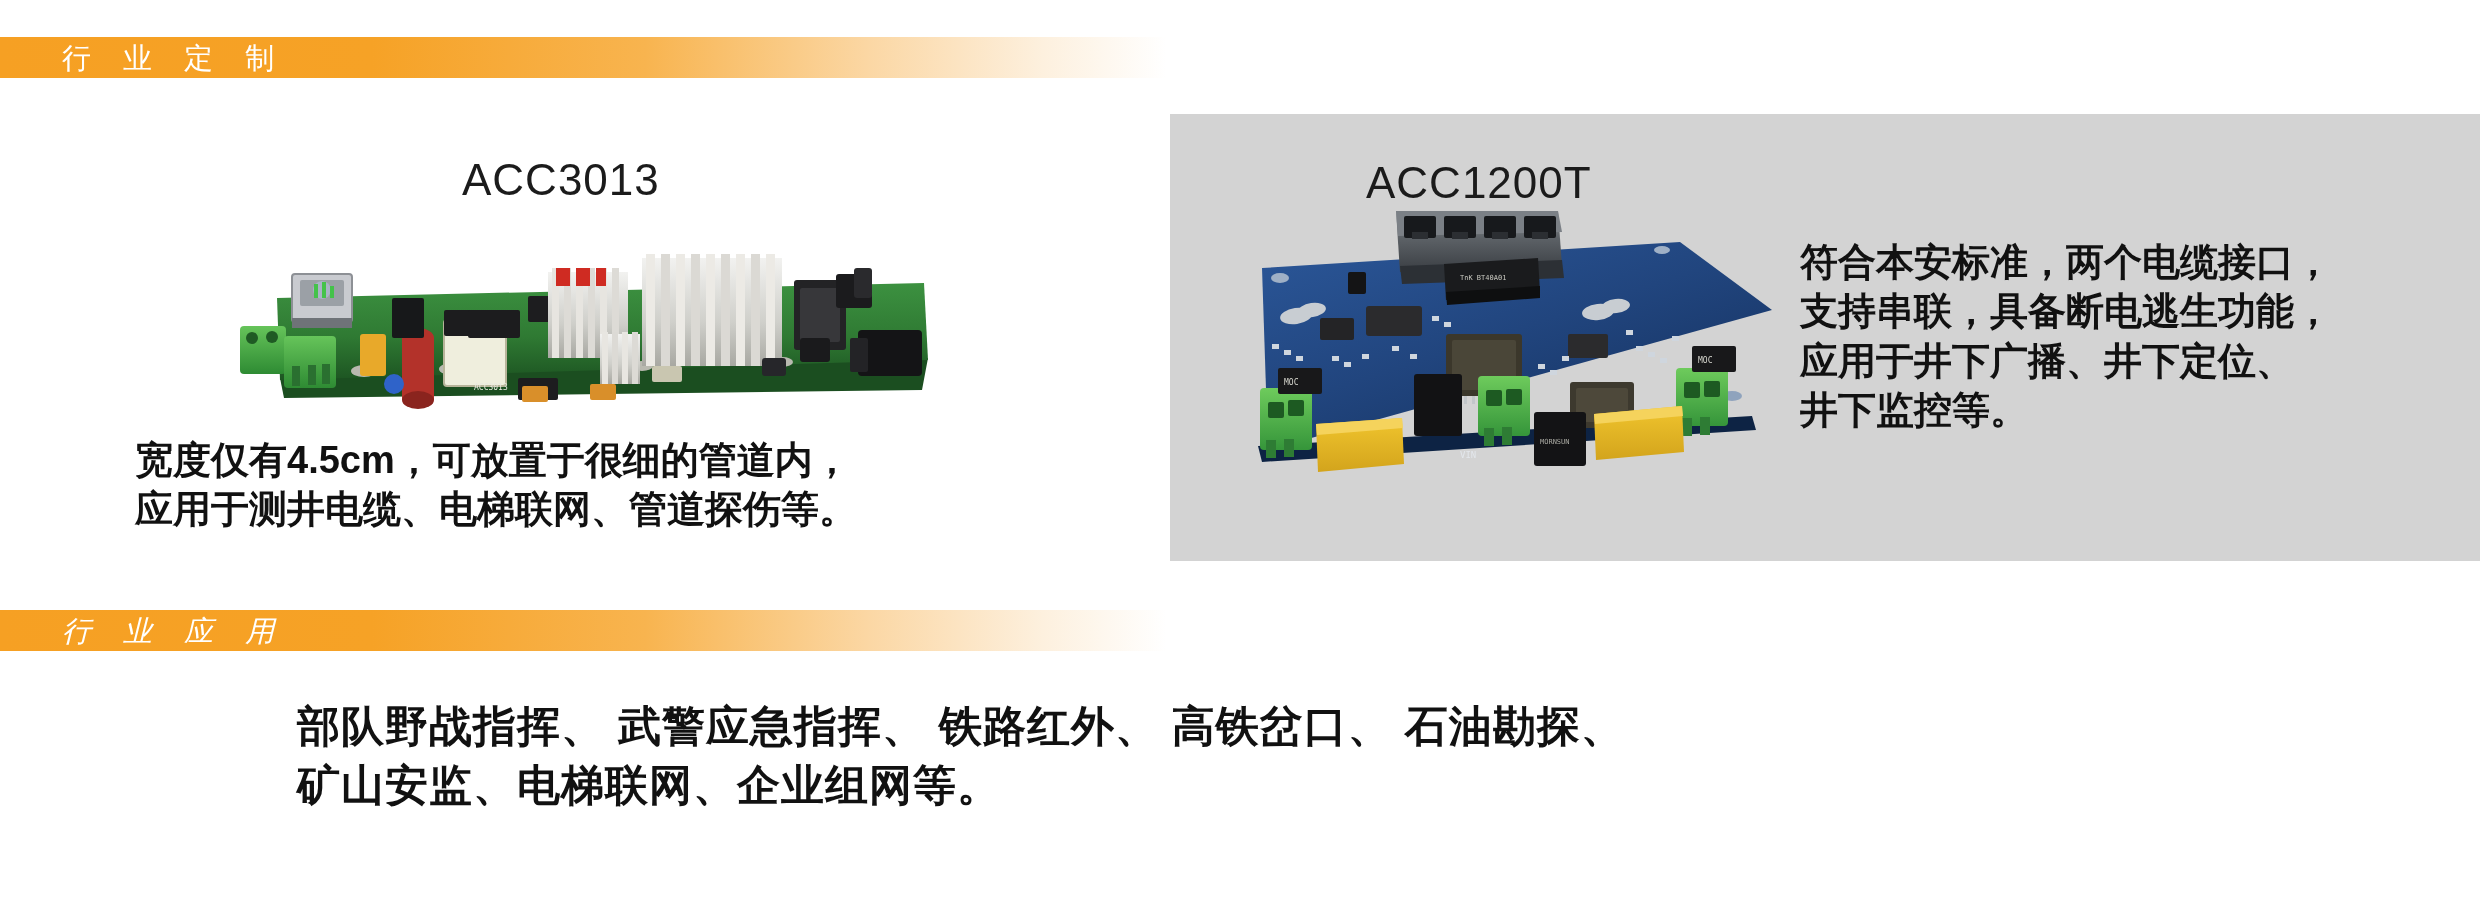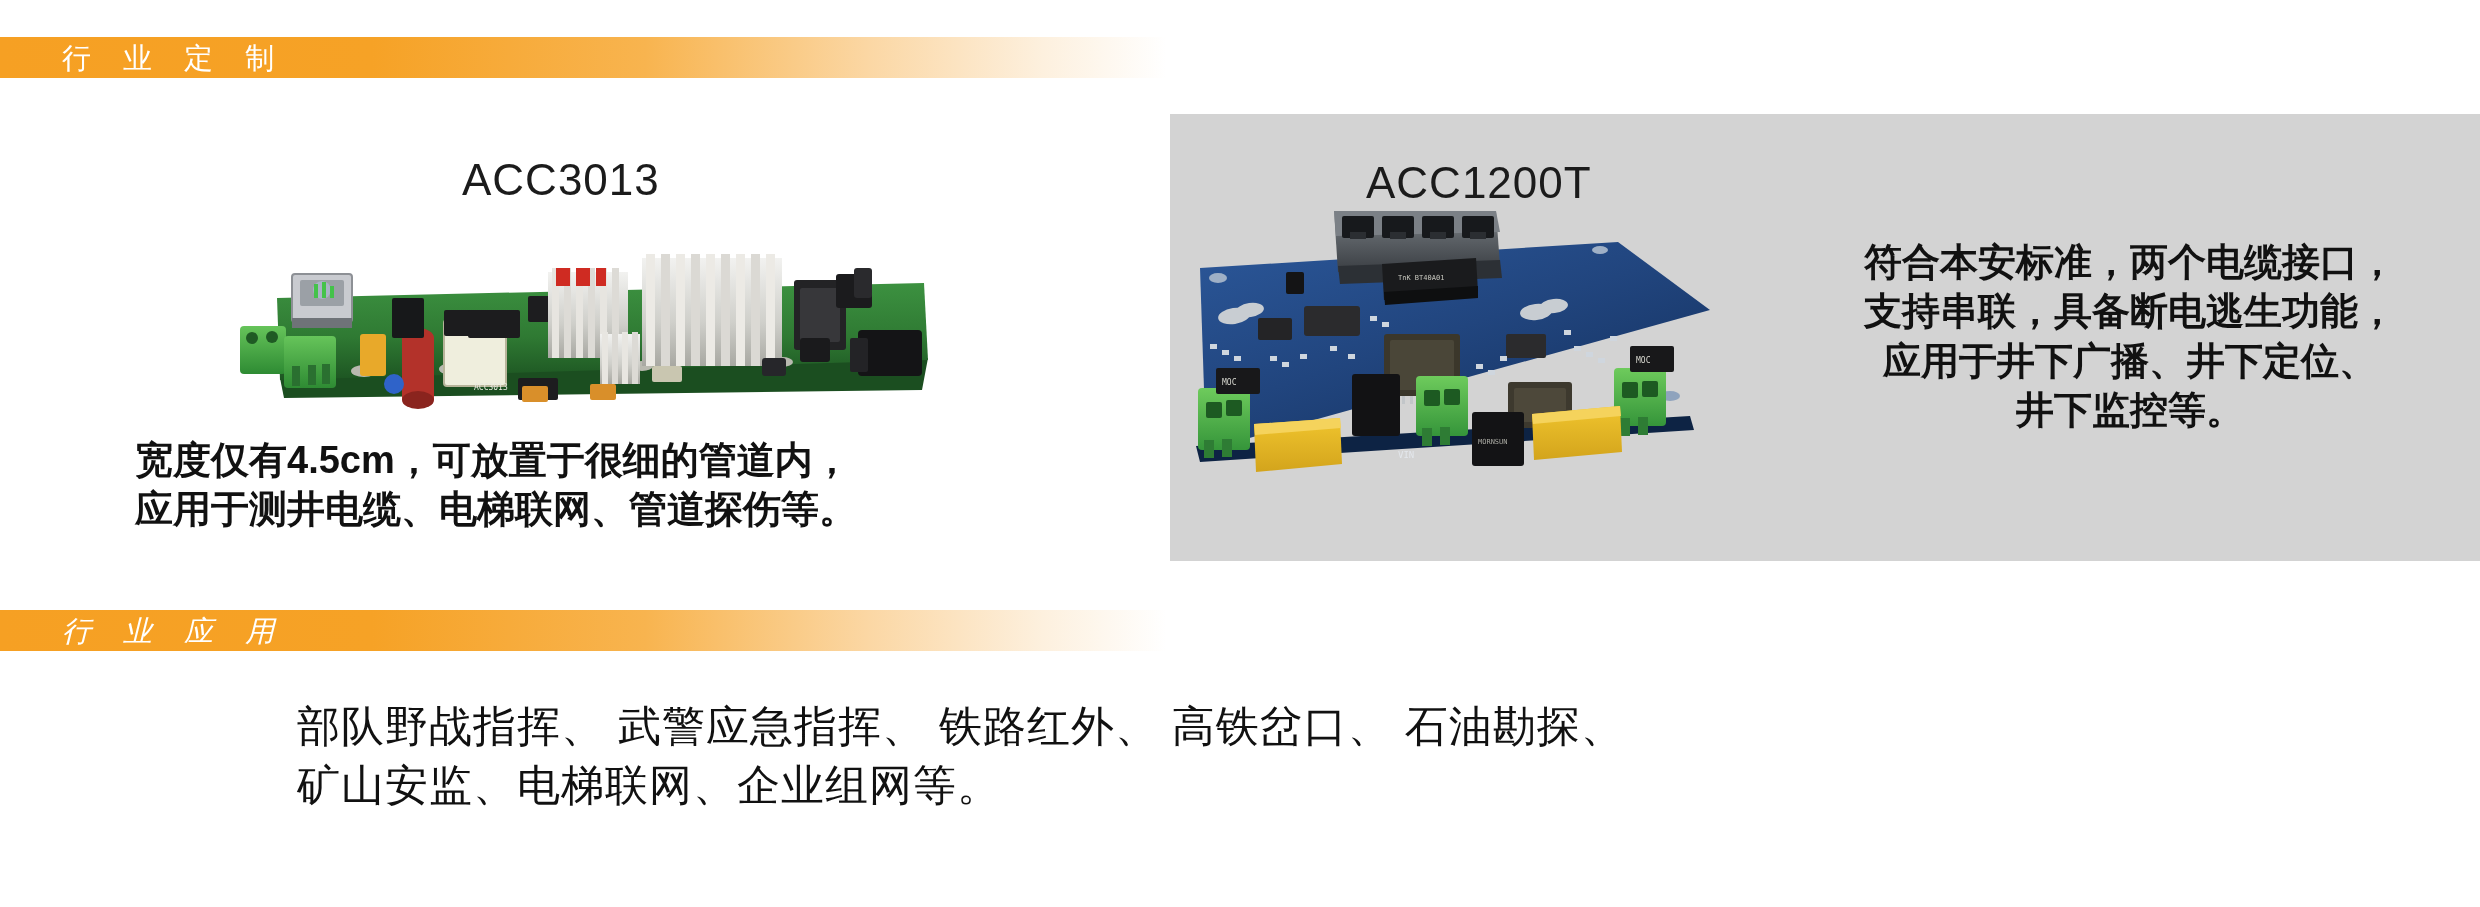--- a/index.html
+++ b/index.html
@@ -32,37 +32,37 @@
   }
   #title-acc3013{left:462px;top:155px;}
   #title-acc1200t{left:1366px;top:158px;}
 
   
   .desc{
     position:absolute;color:#111;font-weight:bold;
     font-size:38px;line-height:1.30;white-space:pre-line;
   }
   #desc-acc3013{left:135px;top:436px;width:950px;text-align:left;}
-  #desc-acc1200t{left:1800px;top:238px;width:660px;text-align:center;}
+  #desc-acc1200t{left:1800px;top:238px;width:660px;text-align:left;}
 
   #apply-text{
     position:absolute;left:297px;top:697px;width:1950px;
-    color:#111;font-weight:normal;font-size:43px;line-height:1.38;
+    color:#111;font-weight:bold;font-size:43px;line-height:1.38;
     white-space:pre-line;letter-spacing:1px;
   }
 
   
   #gray-panel{
     position:absolute;left:1170px;top:114px;width:1310px;height:447px;
     background:#d3d3d3;
   }
 
   
   #board-acc3013{position:absolute;left:222px;top:238px;width:720px;height:190px;}
-  #board-acc1200t{position:absolute;left:1170px;top:206px;width:560px;height:300px;}
+  #board-acc1200t{position:absolute;left:1232px;top:206px;width:560px;height:300px;}
   .board-svg{display:block;width:100%;height:100%;}
 </style>
 </head>
 <body>
 
 <div class="page">
 
   <div id="gray-panel"></div>
 
   <div class="banner" id="banner-custom">

